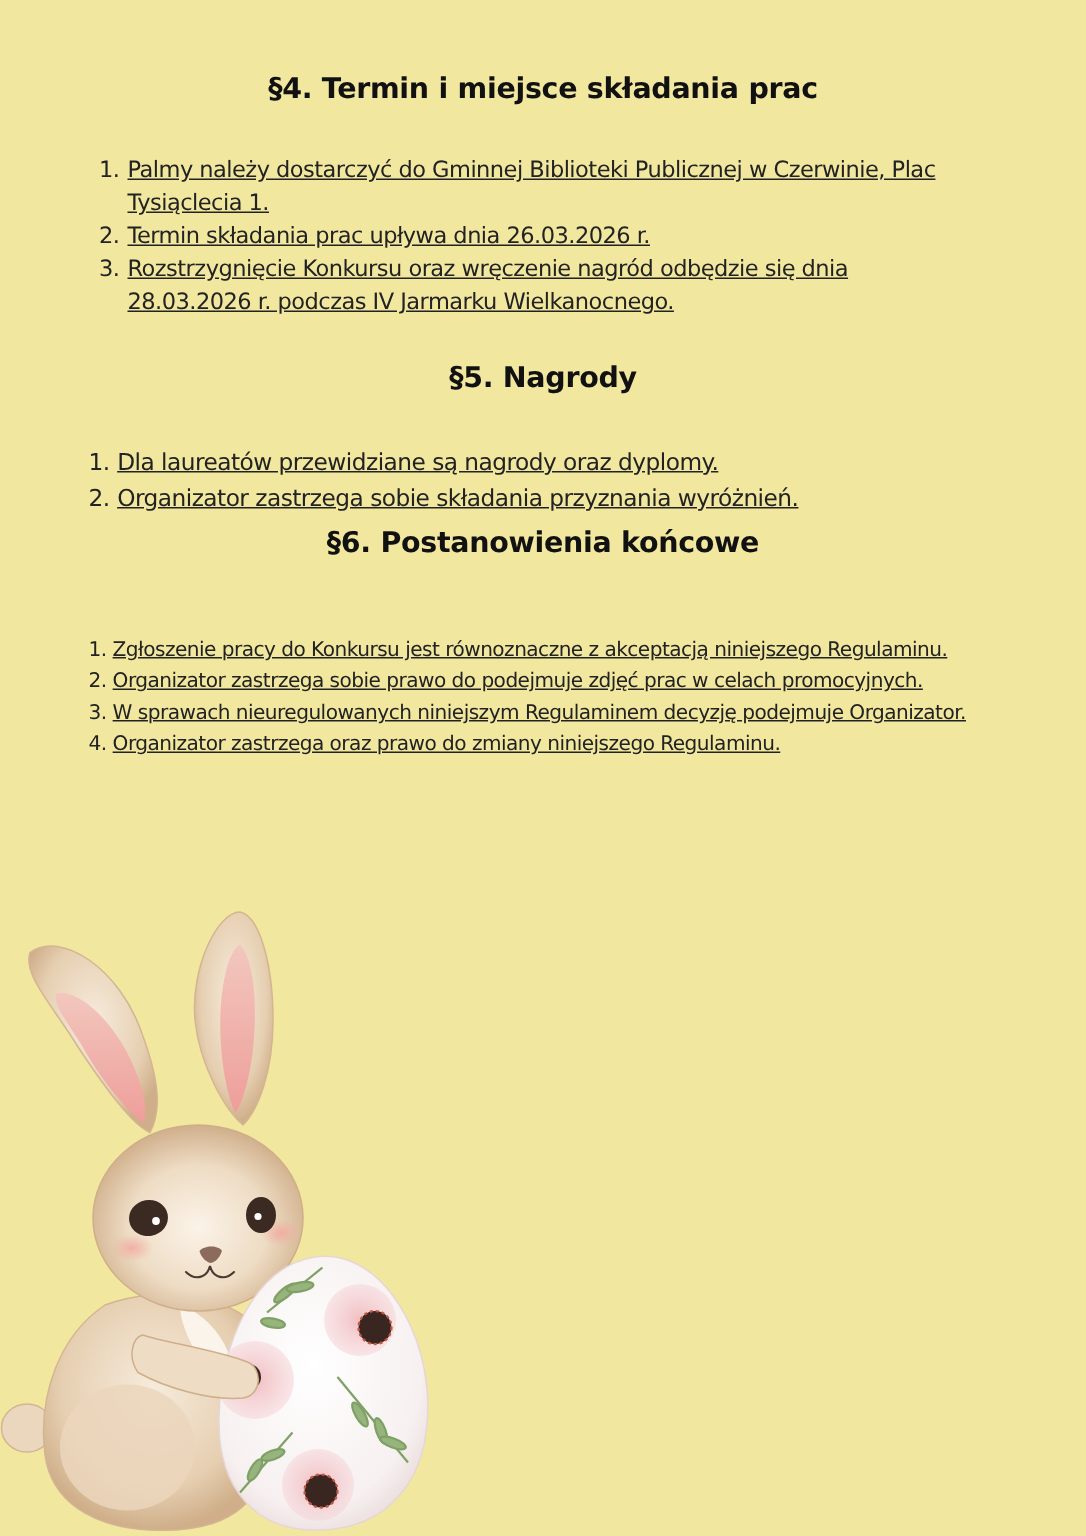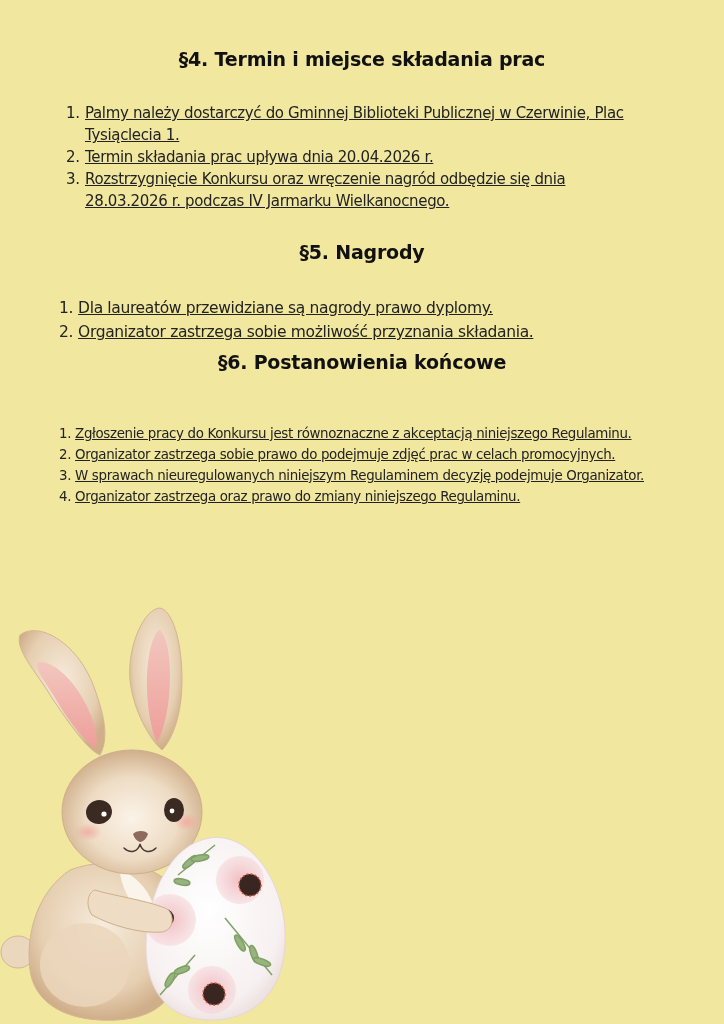--- a/index.html
+++ b/index.html
@@ -86,37 +86,37 @@
 <body>
 
 <div class="section-title" style="top:48px;">§4. Termin i miejsce składania prac</div>
 <ol class="list" id="list4">
   <li>
     <span class="num">1.</span>
     <span class="txt">Palmy należy dostarczyć do Gminnej Biblioteki Publicznej w Czerwinie, Plac Tysiąclecia 1.</span>
   </li>
   <li>
     <span class="num">2.</span>
-    <span class="txt">Termin składania prac upływa dnia 20.04.2026 r.</span>
+    <span class="txt">Termin składania prac upływa dnia 26.03.2026 r.</span>
   </li>
   <li>
     <span class="num">3.</span>
     <span class="txt">Rozstrzygnięcie Konkursu oraz wręczenie nagród odbędzie się dnia 28.03.2026 r. podczas IV Jarmarku Wielkanocnego.</span>
   </li>
 </ol>
 
 <div class="section-title" style="top:241px;text-align:center;">§5. Nagrody</div>
 <ol class="list" id="list5">
   <li>
     <span class="num">1.</span>
-    <span class="txt">Dla laureatów przewidziane są nagrody prawo dyplomy.</span>
+    <span class="txt">Dla laureatów przewidziane są nagrody oraz dyplomy.</span>
   </li>
   <li>
     <span class="num">2.</span>
-    <span class="txt">Organizator zastrzega sobie możliwość przyznania składania.</span>
+    <span class="txt">Organizator zastrzega sobie składania przyznania wyróżnień.</span>
   </li>
 </ol>
 
 <div class="section-title" style="top:351px;">§6. Postanowienia końcowe</div>
 <ol class="list" id="list6">
   <li>
     <span class="num">1.</span>
     <span class="txt">Zgłoszenie pracy do Konkursu jest równoznaczne z akceptacją niniejszego Regulaminu.</span>
   </li>
   <li>

